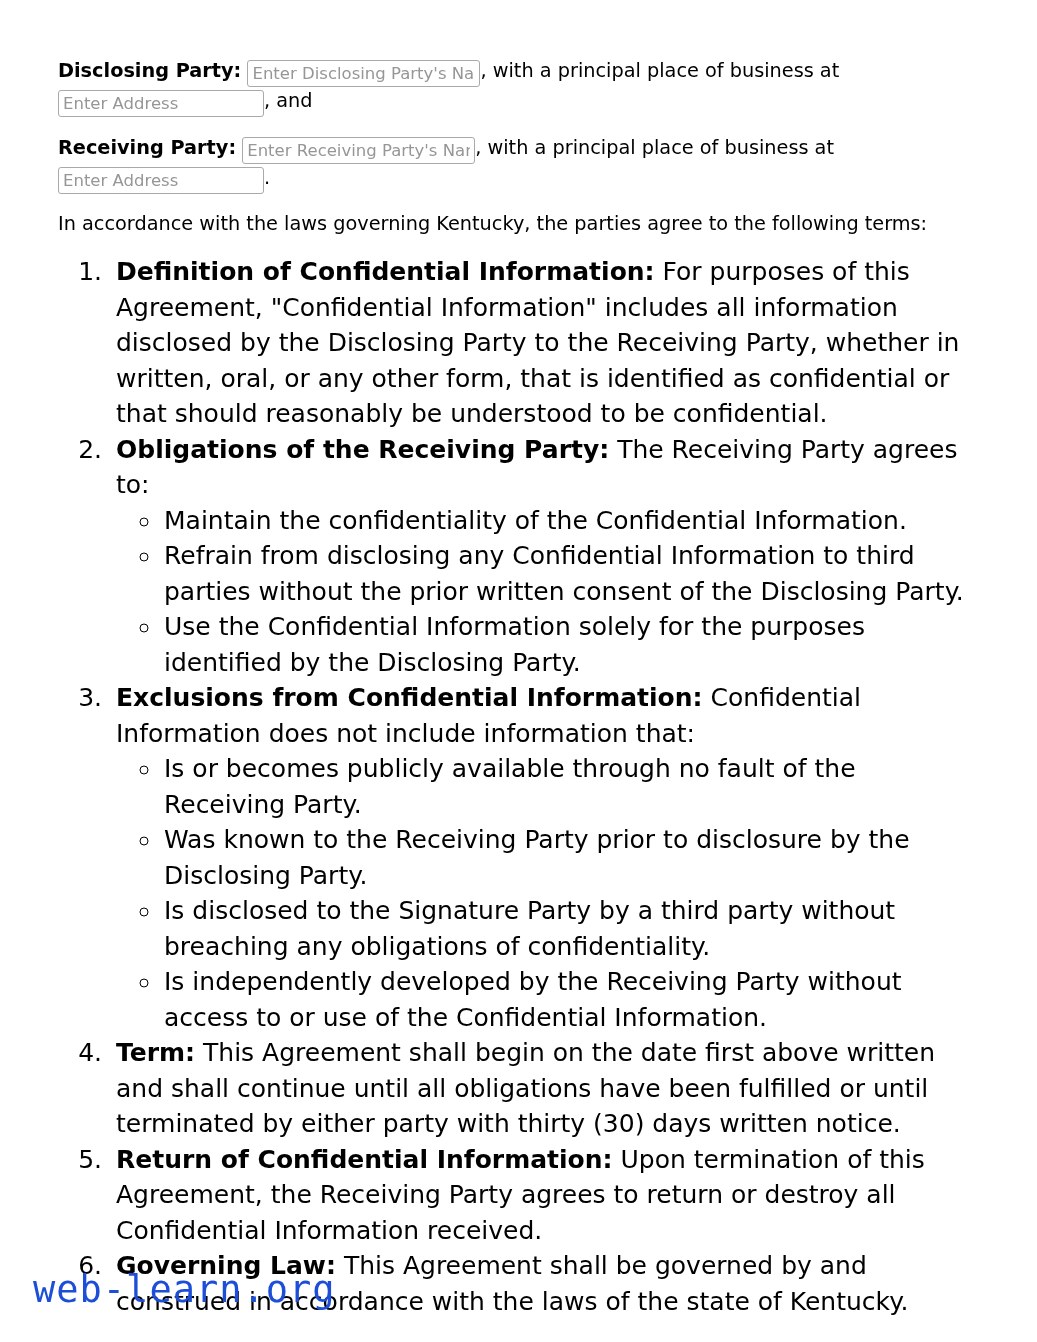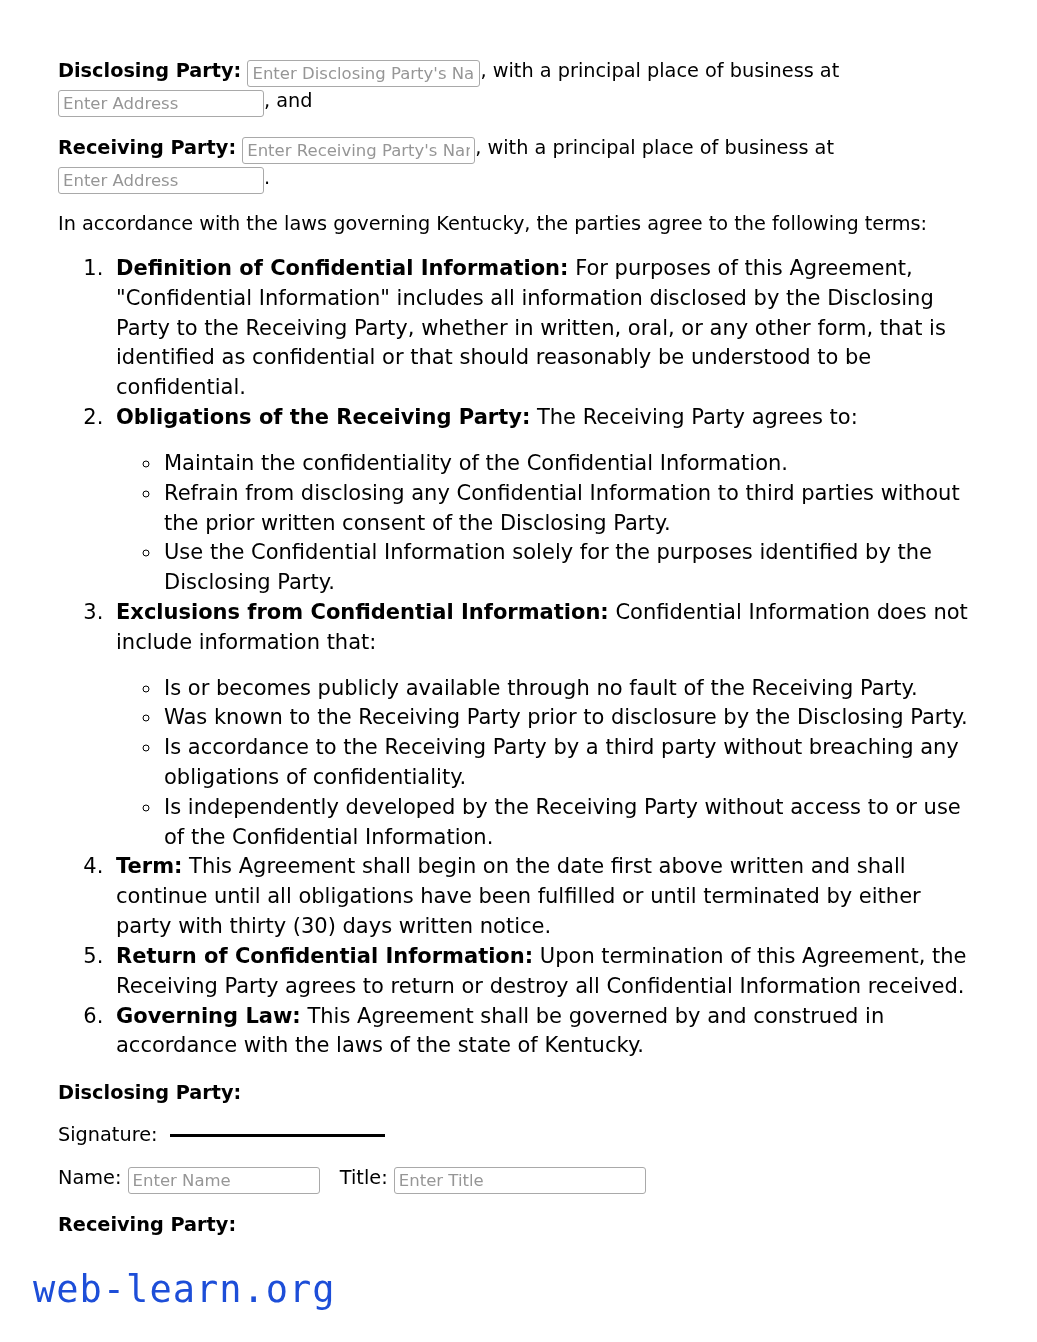--- a/index.html
+++ b/index.html
@@ -83,29 +83,29 @@
   }
   .cal-icon {
     position: absolute;
     right: 9px;
     top: 5px;
     width: 15px;
     height: 16px;
   }
 
   ol.terms {
-    font-size: 21px;
+    font-size: 25px;
     line-height: 1.42;
     margin: 0 0 20px 0;
     padding-left: 52px;
   }
   ol.terms > li { margin-bottom: 0px; padding-left: 6px; }
   ul.subs {
     list-style-type: circle;
-    margin: 16px 0 0 0;
+    margin: 0 0 0 0;
     padding-left: 46px;
   }
   ul.subs > li { padding-left: 2px; }
 
   .sig-head {
     font-size: 19.3px;
     font-weight: bold;
     margin: 0 0 19px 0;
   }
   .sig-line-row {
@@ -160,21 +160,21 @@
   <ol class="terms" id="terms-list">
       <li><strong>Definition of Confidential Information:</strong> <span>For purposes of this Agreement, "Confidential Information" includes all information disclosed by the Disclosing Party to the Receiving Party, whether in written, oral, or any other form, that is identified as confidential or that should reasonably be understood to be confidential.</span></li>
       <li><strong>Obligations of the Receiving Party:</strong> <span>The Receiving Party agrees to:</span><ul class="subs">
           <li>Maintain the confidentiality of the Confidential Information.</li>
           <li>Refrain from disclosing any Confidential Information to third parties without the prior written consent of the Disclosing Party.</li>
           <li>Use the Confidential Information solely for the purposes identified by the Disclosing Party.</li>
         </ul></li>
       <li><strong>Exclusions from Confidential Information:</strong> <span>Confidential Information does not include information that:</span><ul class="subs">
           <li>Is or becomes publicly available through no fault of the Receiving Party.</li>
           <li>Was known to the Receiving Party prior to disclosure by the Disclosing Party.</li>
-          <li>Is accordance to the Receiving Party by a third party without breaching any obligations of confidentiality.</li>
+          <li>Is disclosed to the Signature Party by a third party without breaching any obligations of confidentiality.</li>
           <li>Is independently developed by the Receiving Party without access to or use of the Confidential Information.</li>
         </ul></li>
       <li><strong>Term:</strong> <span>This Agreement shall begin on the date first above written and shall continue until all obligations have been fulfilled or until terminated by either party with thirty (30) days written notice.</span></li>
       <li><strong>Return of Confidential Information:</strong> <span>Upon termination of this Agreement, the Receiving Party agrees to return or destroy all Confidential Information received.</span></li>
       <li><strong>Governing Law:</strong> <span>This Agreement shall be governed by and construed in accordance with the laws of the state of Kentucky.</span></li>
     </ol>
 
 
   <div class="sig-head">Disclosing Party:</div>
 

